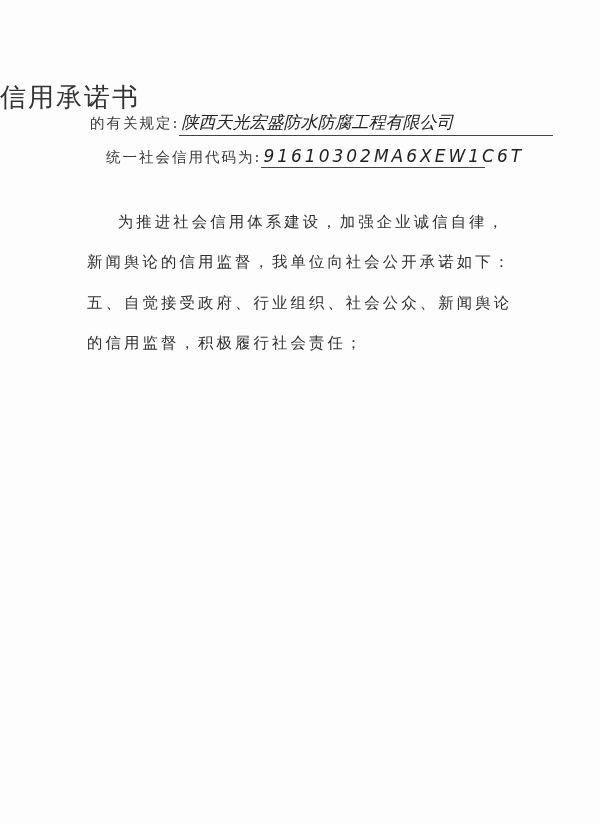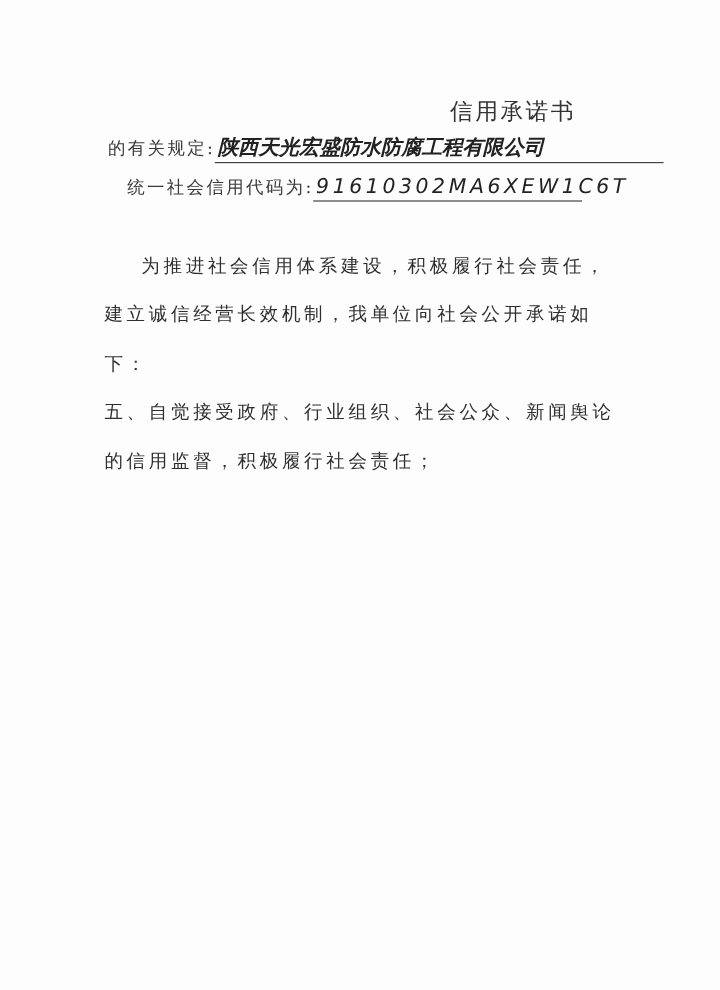--- a/index.html
+++ b/index.html
@@ -1,31 +1,31 @@
 <!DOCTYPE html>
 <html><head>
 <meta charset="utf-8">
 <style>
   html, body { margin:0; padding:0; }
   body {
     width:600px; height:825px; background:#fdfdfd; position:relative; overflow:hidden;
     font-family: "DejaVu Serif", "Liberation Serif", serif; color:#2a2a2a;
   }
   .title {
-    position:absolute; top:80px; left:0; width:480px; text-align:right;
+    position:absolute; top:80px; left:0; width:480px; text-align:left;
     font-family: "DejaVu Sans", "Liberation Sans", sans-serif;
-    font-size:19px; letter-spacing:2px; color:#333;
+    font-size:26px; letter-spacing:2px; color:#333;
   }
   .field { position:absolute; left:90px; font-size:14.5px; letter-spacing:2px; color:#3a3a3a; white-space:nowrap; }
   .field .hand {
     display:inline-block; border-bottom:1px solid #444; font-family:"DejaVu Sans", sans-serif;
     font-style:italic; color:#222; letter-spacing:1px; padding:0 2px 1px 2px;
   }
   #f1 { top:111px; }
-  #f1 .hand { font-size:17px; width:370px; letter-spacing:0px;font-weight:bold; }
+  #f1 .hand { font-size:17px; width:370px; letter-spacing:0px; }
   #f2 { top:146px;margin-left:16px; }
   #f2 .hand { font-size:17px; width:220px; letter-spacing:3px; }
   .body {
     position:absolute; top:202px; left:87px; width:430px;
     font-size:15.4px; line-height:40.4px; letter-spacing:3.1px; color:#2f2f2f;
   }
   .body p { margin:0; }
   .indent { text-indent:2em; }
 </style>
 </head>
@@ -35,16 +35,16 @@
 
 <div class="field" id="f1">
   <span>的有关规定:</span><span class="hand">陕西天光宏盛防水防腐工程有限公司</span>
 </div>
 
 <div class="field" id="f2">
   <span>统一社会信用代码为:</span><span class="hand">91610302MA6XEW1C6T</span>
 </div>
 
 <div class="body">
-  <p class="indent">为推进社会信用体系建设，积极履行社会责任，建立诚信经营长效机制，我单位向社会公开承诺如下：</p>
+  <p class="indent">为推进社会信用体系建设，加强企业诚信自律，新闻舆论的信用监督，我单位向社会公开承诺如下：</p>
   <p>五、自觉接受政府、行业组织、社会公众、新闻舆论的信用监督，积极履行社会责任；</p>
 
 </div>
 
 </body></html>

